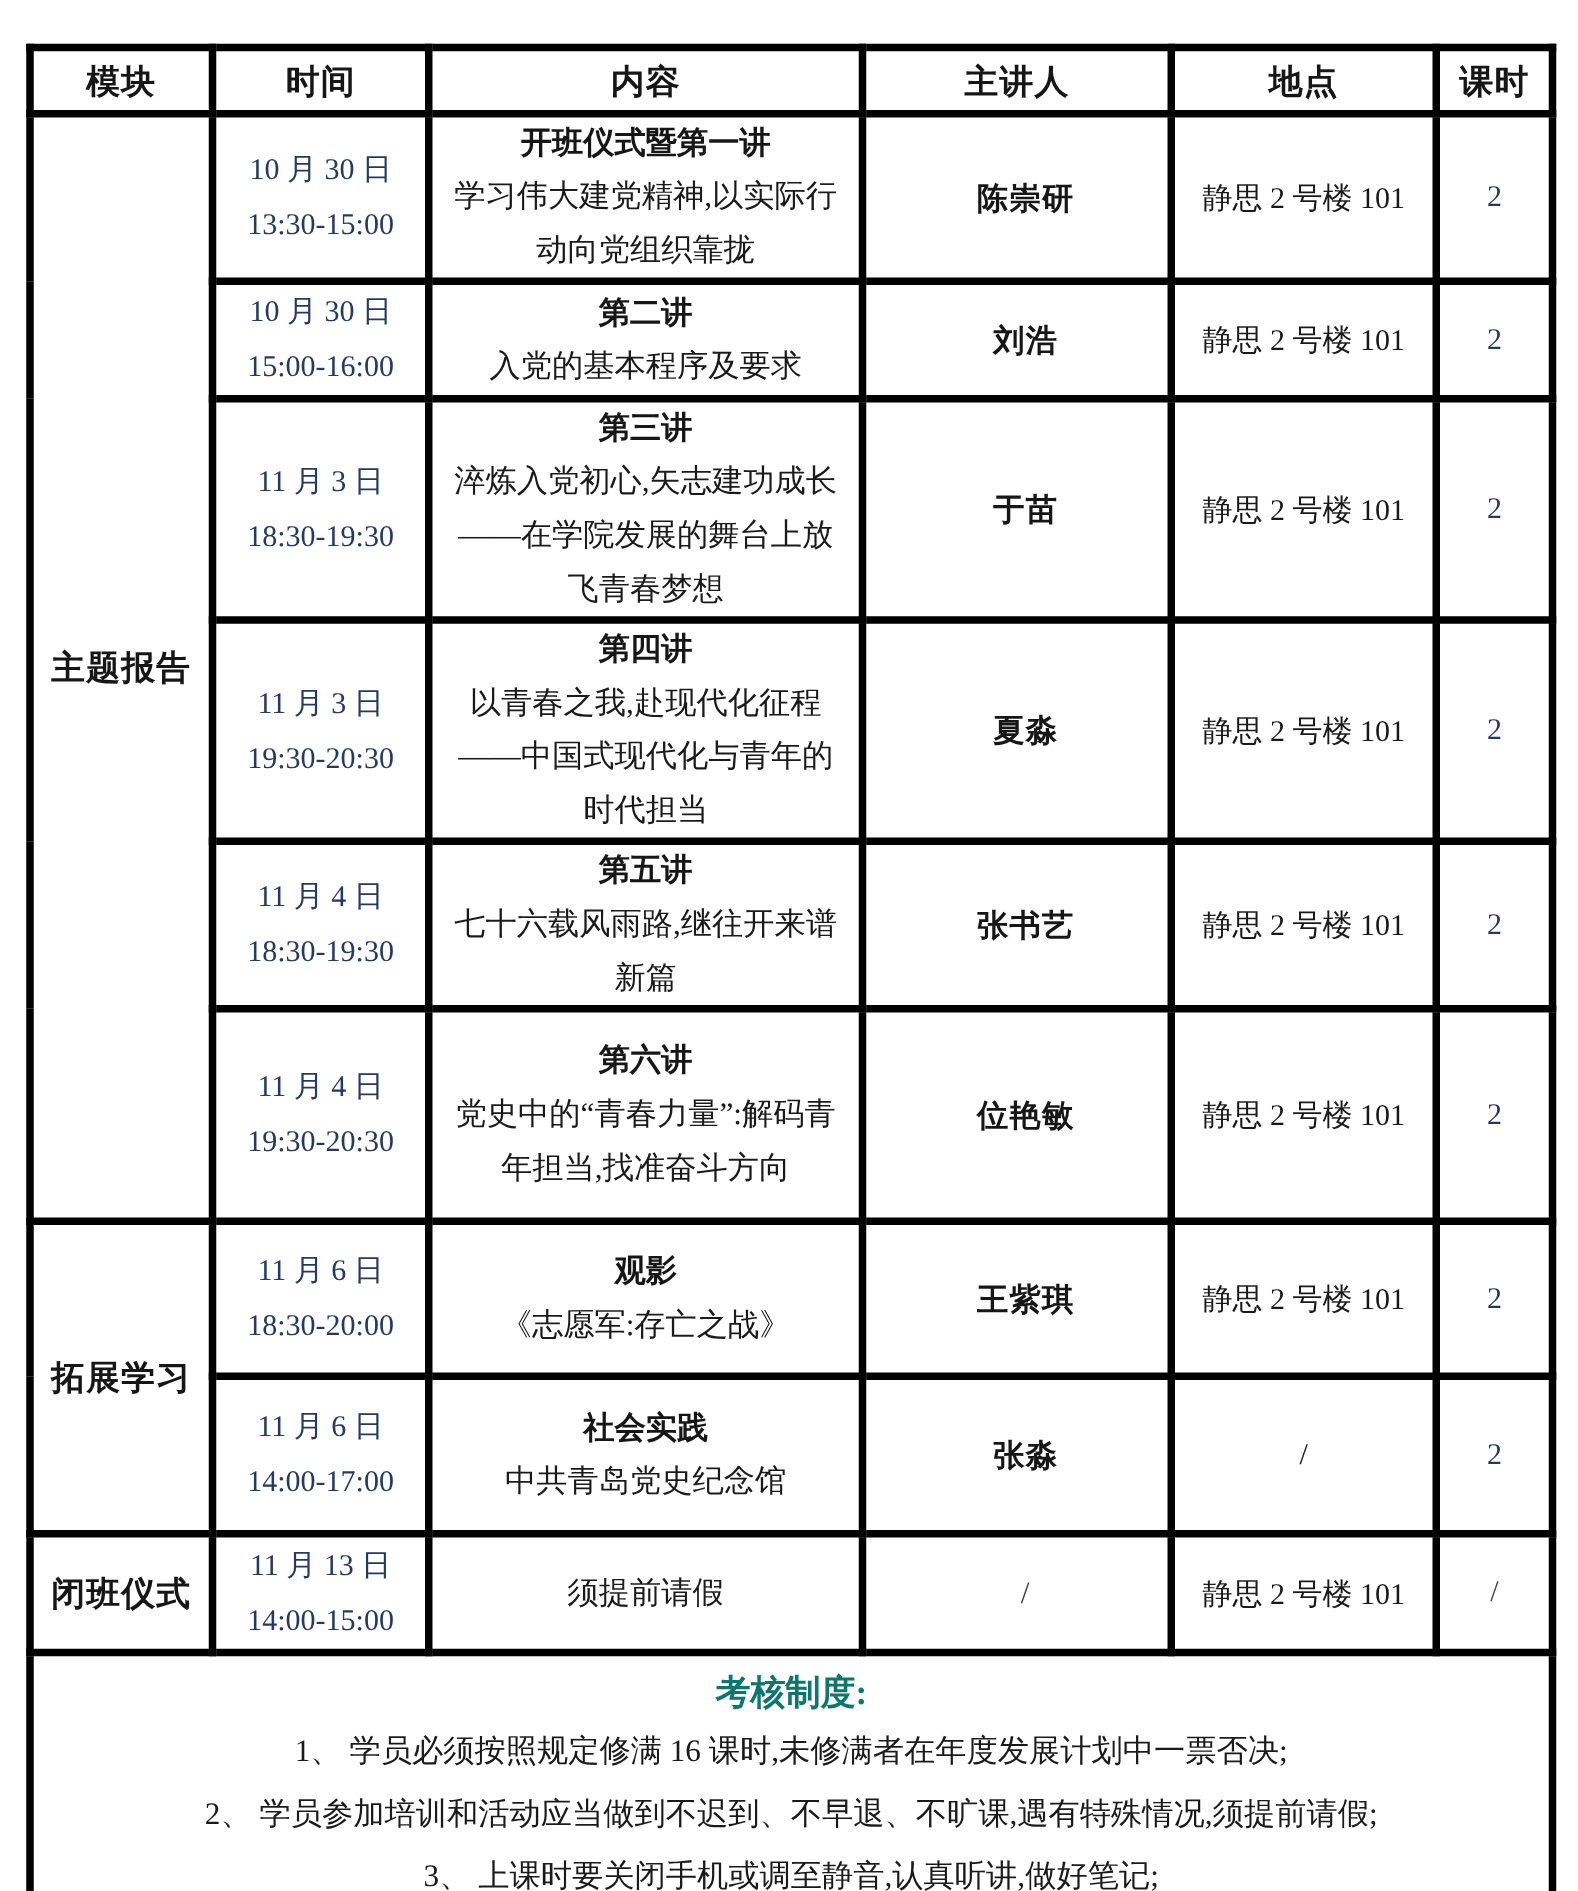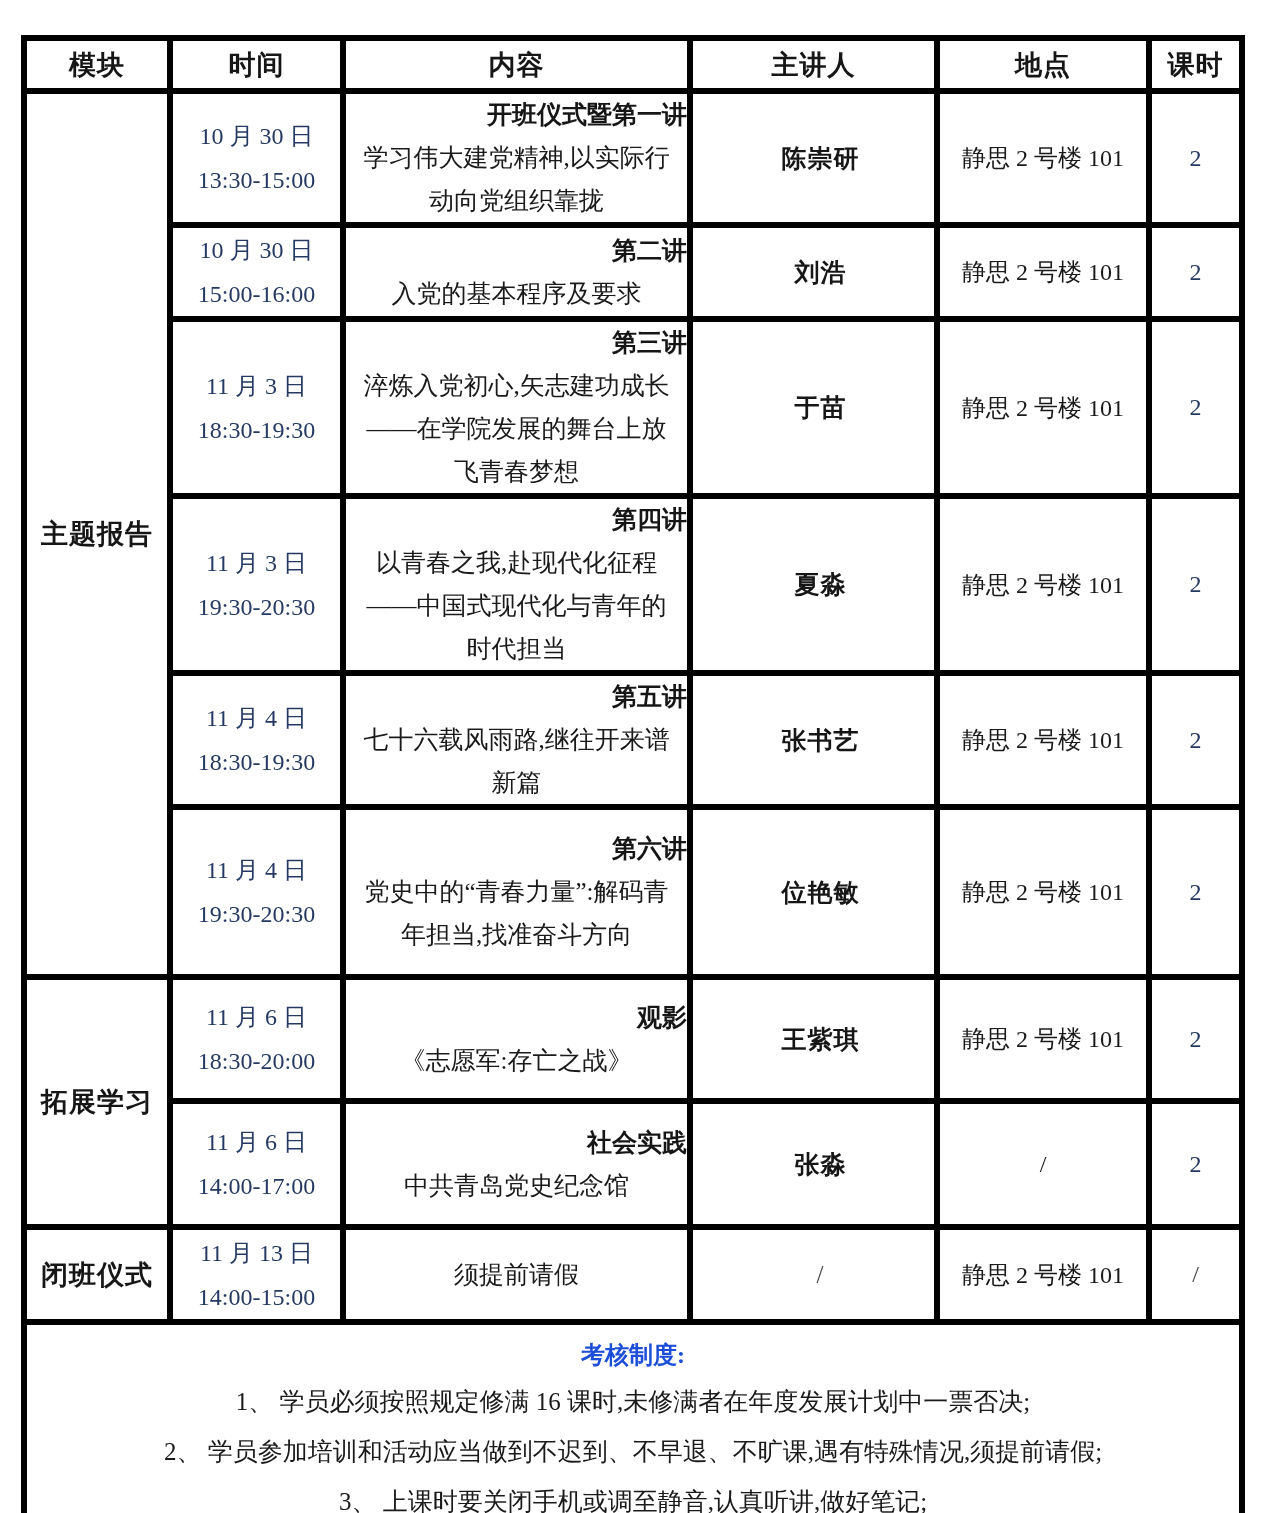--- a/index.html
+++ b/index.html
@@ -46,21 +46,20 @@
     font-size: 24px;
     line-height: 44px;
     color: #253a63;
   }
   td.content { padding: 0; }
   .c-title {
     font-size: 25px;
     font-weight: bold;
     line-height: 42px;
     color: #161616;
-    text-align: right;
   }
   .c-desc {
     font-size: 25px;
     line-height: 43px;
     padding: 0 14px;
     color: #1a1a1a;
   }
   .c-desc.no-pad { padding: 0 6px; }
   td.speaker {
     font-size: 25px;
@@ -78,24 +77,24 @@
     font-size: 24px;
     color: #253a63;
   }
   td.hours.slash { color: #444; }
   td.notes {
     text-align: left;
     vertical-align: top;
     padding: 8px 14px 6px 14px;
   }
   .notes-heading {
-    font-size: 24px;
+    font-size: 28px;
     font-weight: bold;
     line-height: 44px;
-    color: #1d4ed8;
+    color: #0f766e;
   }
   .note-line {
     font-size: 25px;
     line-height: 50px;
     color: #1a1a1a;
     white-space: nowrap;
   }
 </style>
 </head>
 <body>

